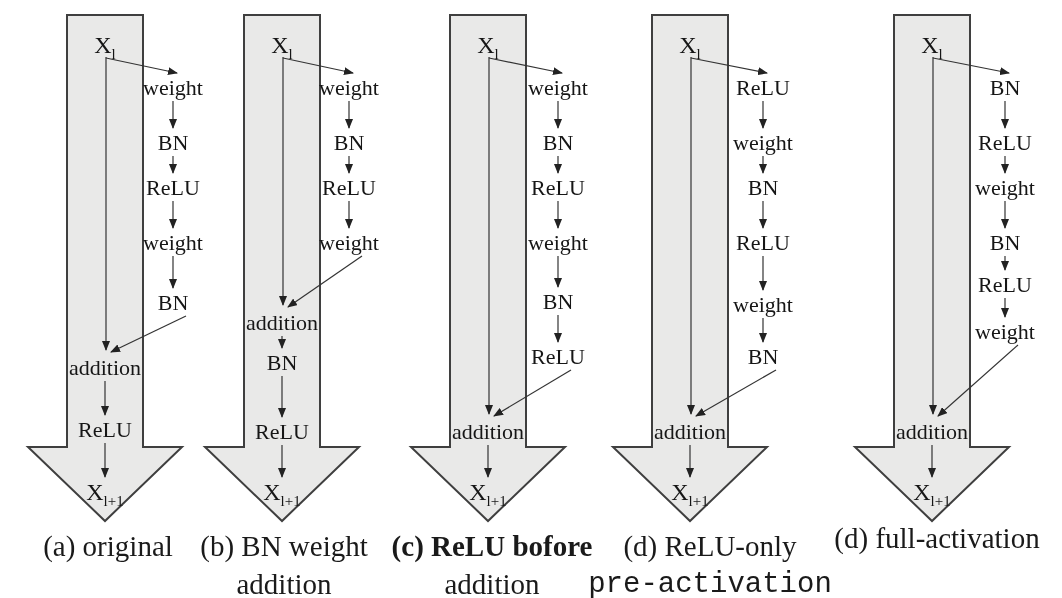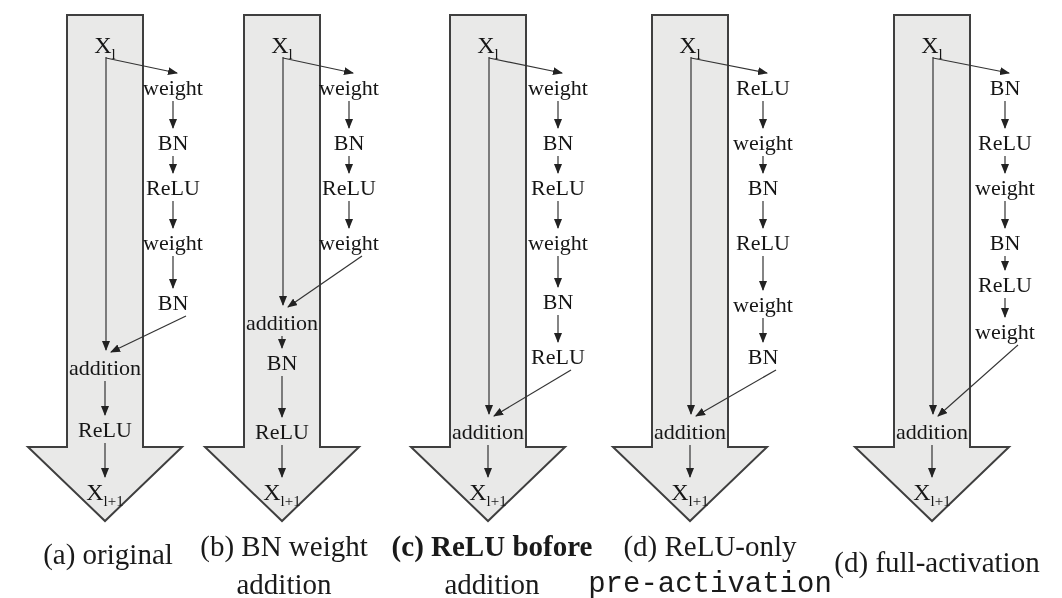--- a/index.html
+++ b/index.html
@@ -97,21 +97,21 @@
   <div id="labels">
       <div class="lbl xlbl" style="left: 105px; top: 45px;"><span>X</span><sub>l</sub></div>
       <div class="lbl" style="left: 173px; top: 88px;">weight</div>
       <div class="lbl" style="left: 173px; top: 143px;">BN</div>
       <div class="lbl" style="left: 173px; top: 188px;">ReLU</div>
       <div class="lbl" style="left: 173px; top: 243px;">weight</div>
       <div class="lbl" style="left: 173px; top: 303px;">BN</div>
       <div class="lbl" style="left: 105px; top: 368px;">addition</div>
       <div class="lbl" style="left: 105px; top: 430px;">ReLU</div>
       <div class="lbl xlbl" style="left: 105px; top: 492px;"><span>X</span><sub>l+1</sub></div>
-      <div class="caption-line" style="left: 108px; top: 546px; margin-top: 8px;">(a) original</div>
+      <div class="caption-line" style="left: 108px; top: 546px;">(a) original</div>
       <div class="lbl xlbl" style="left: 282px; top: 45px;"><span>X</span><sub>l</sub></div>
       <div class="lbl" style="left: 349px; top: 88px;">weight</div>
       <div class="lbl" style="left: 349px; top: 143px;">BN</div>
       <div class="lbl" style="left: 349px; top: 188px;">ReLU</div>
       <div class="lbl" style="left: 349px; top: 243px;">weight</div>
       <div class="lbl" style="left: 282px; top: 323px;">addition</div>
       <div class="lbl" style="left: 282px; top: 363px;">BN</div>
       <div class="lbl" style="left: 282px; top: 432px;">ReLU</div>
       <div class="lbl xlbl" style="left: 282px; top: 492px;"><span>X</span><sub>l+1</sub></div>
       <div class="caption-line" style="left: 284px; top: 546px;">(b) BN weight</div>
@@ -140,15 +140,15 @@
       <div class="caption-line" style="left: 710px; top: 584px; font-family: Liberation Mono, monospace;">pre-activation</div>
       <div class="lbl xlbl" style="left: 932px; top: 45px;"><span>X</span><sub>l</sub></div>
       <div class="lbl" style="left: 1005px; top: 88px;">BN</div>
       <div class="lbl" style="left: 1005px; top: 143px;">ReLU</div>
       <div class="lbl" style="left: 1005px; top: 188px;">weight</div>
       <div class="lbl" style="left: 1005px; top: 243px;">BN</div>
       <div class="lbl" style="left: 1005px; top: 285px;">ReLU</div>
       <div class="lbl" style="left: 1005px; top: 332px;">weight</div>
       <div class="lbl" style="left: 932px; top: 432px;">addition</div>
       <div class="lbl xlbl" style="left: 932px; top: 492px;"><span>X</span><sub>l+1</sub></div>
-      <div class="caption-line" style="left: 937px; top: 562px; text-align: right;">(d) full-activation</div>
+      <div class="caption-line" style="left: 937px; top: 538px; text-align: right;">(d) full-activation</div>
     </div>
 </div>
 
 </body></html>

